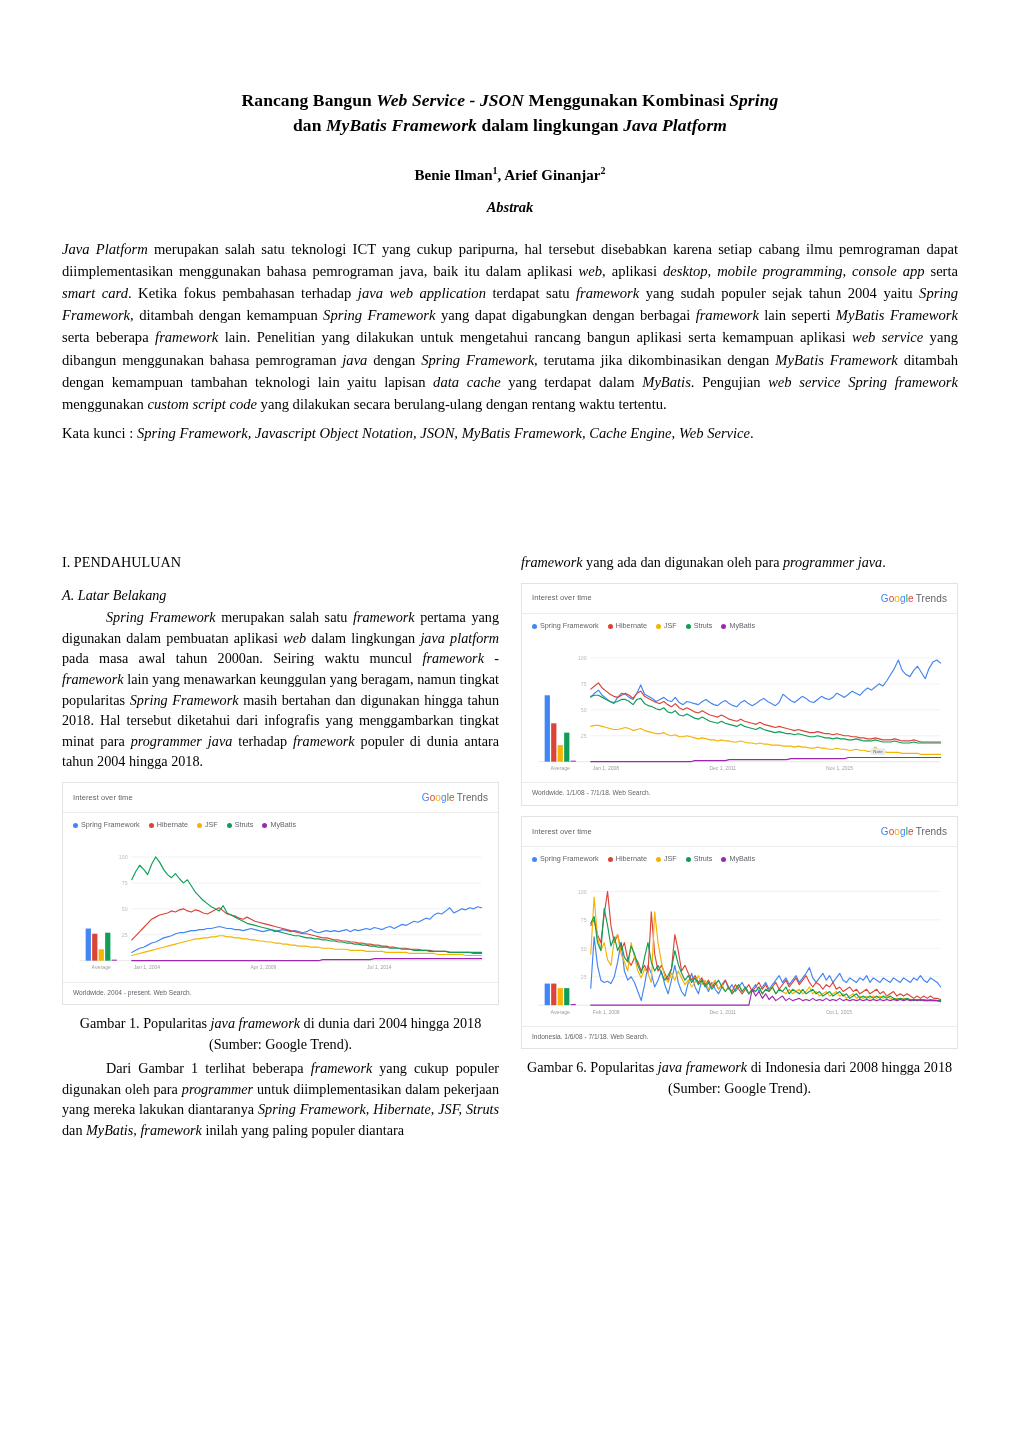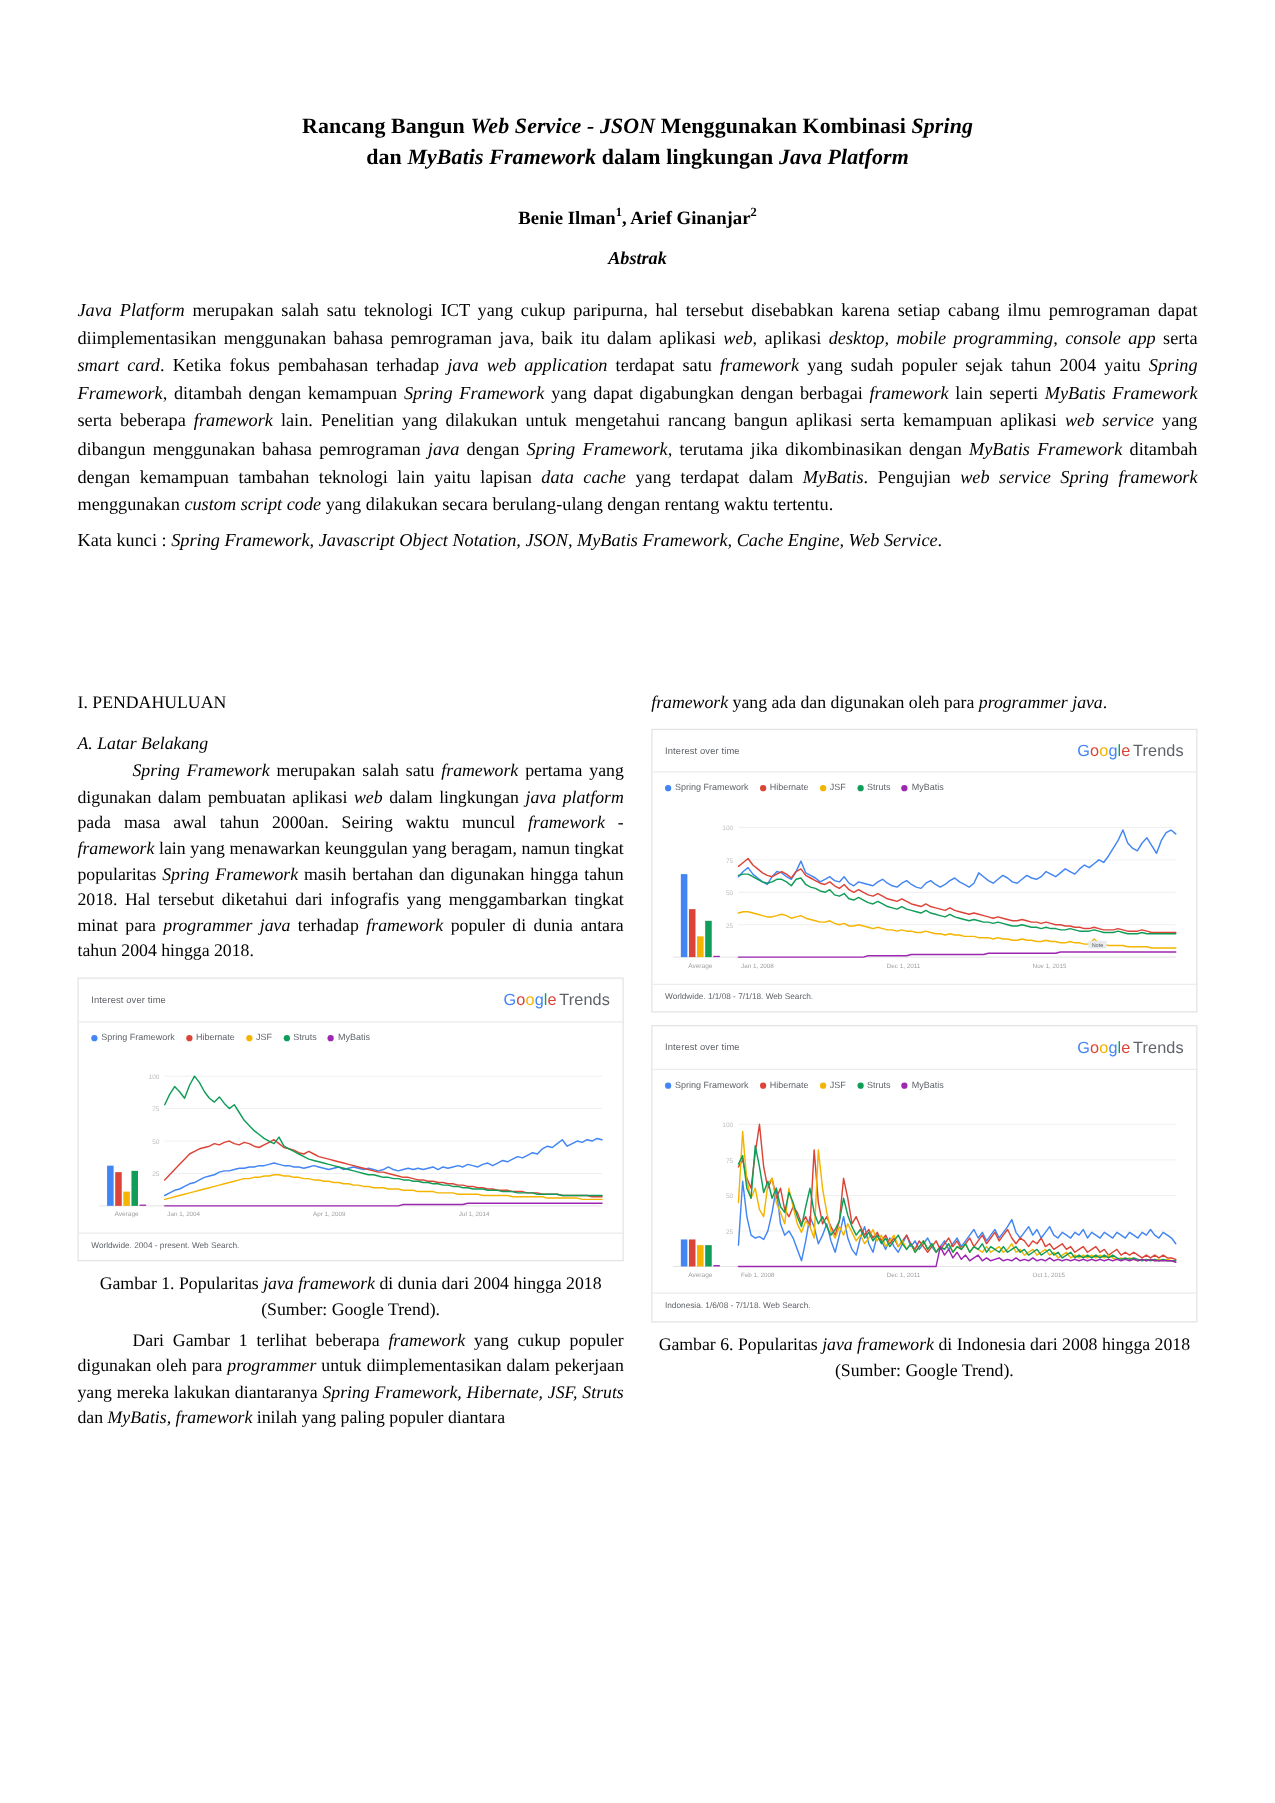--- a/index.html
+++ b/index.html
@@ -114,21 +114,21 @@
     justify-content: space-between;
     align-items: center;
     padding: 8px 10px 7px 10px;
     border-bottom: 1px solid #ececec;
   }
   .gt-title {
     font-size: 7.5px;
     color: #5f6368;
     letter-spacing: 0.1px;
   }
-  .gt-logo { font-size: 13px; letter-spacing: 0.1px; white-space: nowrap; }
+  .gt-logo { font-size: 10px; letter-spacing: 0.1px; white-space: nowrap; }
   .gt-logo .g1 { color: #4285F4; }
   .gt-logo .g2 { color: #DB4437; }
   .gt-logo .g3 { color: #F4B400; }
   .gt-logo .g4 { color: #4285F4; }
   .gt-logo .g5 { color: #0F9D58; }
   .gt-logo .g6 { color: #DB4437; }
   .gt-logo .gt-word { color: #5f6368; margin-left: 2px; }
   .gt-legend {
     display: flex;
     gap: 9px;

